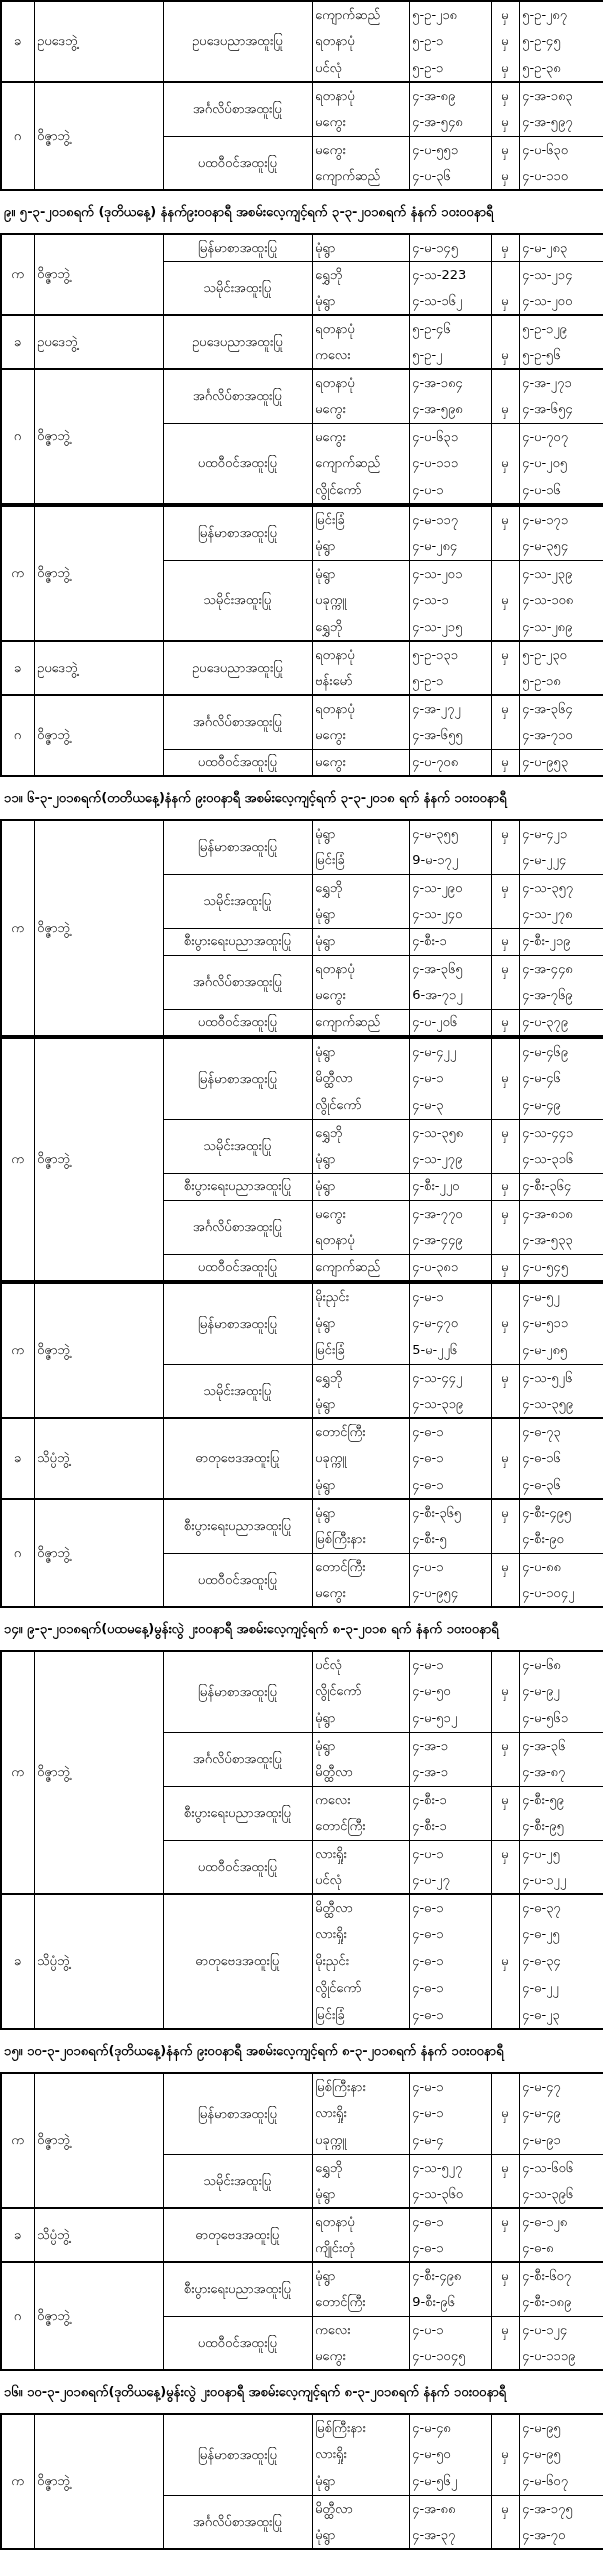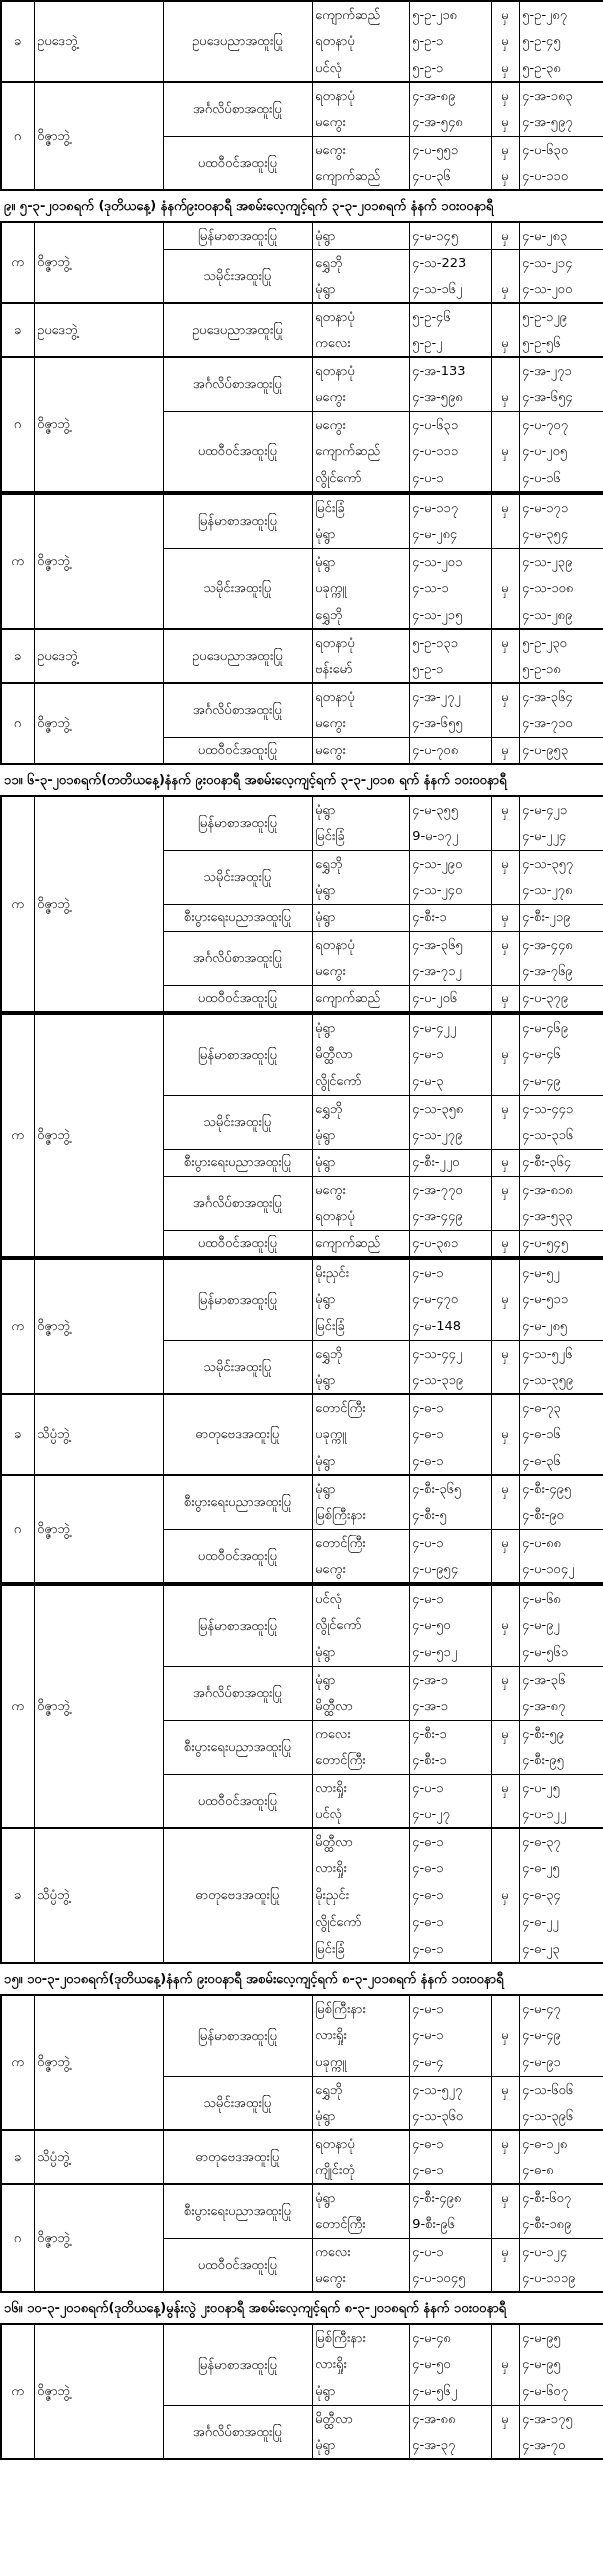--- a/index.html
+++ b/index.html
@@ -3,21 +3,21 @@
 <meta charset="utf-8">
 <style>
   html,body { margin:0; padding:0; background:#ffffff; }
   #doc {
     width:604px;
     color:#000;
     font-family:"DejaVu Sans", sans-serif;
     background:#ffffff;
   }
   .section-header {
-    height:30px;
+    height:42px;
     display:flex;
     align-items:center;
     font-weight:bold;
     font-size:13px;
     padding-left:4.1px;
     white-space:nowrap;
     overflow:hidden;
   }
   table.schedule {
     border-collapse:collapse;
@@ -158,21 +158,21 @@
           <td class="c-town">ကလေး</td>
           <td class="c-from">၅-ဥ-၂</td>
           <td class="c-mha">မှ</td>
           <td class="c-to">၅-ဥ-၅၆</td>
         </tr>
         <tr class="row group-start">
           <td rowspan="5" class="c-serial">ဂ</td>
           <td rowspan="5" class="c-degree">ဝိဇ္ဇာဘွဲ့</td>
           <td rowspan="2" class="c-spec">အင်္ဂလိပ်စာအထူးပြု</td>
           <td class="c-town">ရတနာပုံ</td>
-          <td class="c-from">၄-အ-133</td>
+          <td class="c-from">၄-အ-၁၈၄</td>
           <td class="c-mha"></td>
           <td class="c-to">၄-အ-၂၇၁</td>
         </tr>
         <tr class="row">
           <td class="c-town">မကွေး</td>
           <td class="c-from">၄-အ-၅၉၈</td>
           <td class="c-mha">မှ</td>
           <td class="c-to">၄-အ-၆၅၄</td>
         </tr>
         <tr class="row spec-start">
@@ -329,21 +329,21 @@
         </tr>
         <tr class="row spec-start">
           <td rowspan="2" class="c-spec">အင်္ဂလိပ်စာအထူးပြု</td>
           <td class="c-town">ရတနာပုံ</td>
           <td class="c-from">၄-အ-၃၆၅</td>
           <td class="c-mha">မှ</td>
           <td class="c-to">၄-အ-၄၄၈</td>
         </tr>
         <tr class="row">
           <td class="c-town">မကွေး</td>
-          <td class="c-from">၄-အ-၇၁၂</td>
+          <td class="c-from">6-အ-၇၁၂</td>
           <td class="c-mha"></td>
           <td class="c-to">၄-အ-၇၆၉</td>
         </tr>
         <tr class="row spec-start">
           <td class="c-spec">ပထဝီဝင်အထူးပြု</td>
           <td class="c-town">ကျောက်ဆည်</td>
           <td class="c-from">၄-ပ-၂၀၆</td>
           <td class="c-mha">မှ</td>
           <td class="c-to">၄-ပ-၃၇၉</td>
         </tr>
@@ -444,21 +444,21 @@
           <td class="c-to">၄-မ-၅၂</td>
         </tr>
         <tr class="row">
           <td class="c-town">မုံရွာ</td>
           <td class="c-from">၄-မ-၄၇၀</td>
           <td class="c-mha">မှ</td>
           <td class="c-to">၄-မ-၅၁၁</td>
         </tr>
         <tr class="row">
           <td class="c-town">မြင်းခြံ</td>
-          <td class="c-from">၄-မ-148</td>
+          <td class="c-from">5-မ-၂၂၆</td>
           <td class="c-mha"></td>
           <td class="c-to">၄-မ-၂၈၅</td>
         </tr>
         <tr class="row spec-start">
           <td rowspan="2" class="c-spec">သမိုင်းအထူးပြု</td>
           <td class="c-town">ရွှေဘို</td>
           <td class="c-from">၄-သ-၄၄၂</td>
           <td class="c-mha">မှ</td>
           <td class="c-to">၄-သ-၅၂၆</td>
         </tr>
@@ -512,20 +512,21 @@
           <td class="c-to">၄-ပ-၈၈</td>
         </tr>
         <tr class="row">
           <td class="c-town">မကွေး</td>
           <td class="c-from">၄-ပ-၉၅၄</td>
           <td class="c-mha"></td>
           <td class="c-to">၄-ပ-၁၀၄၂</td>
         </tr>
       </tbody>
     </table>
+    <div class="section-header">၁၄။ ၉-၃-၂၀၁၈ရက်(ပထမနေ့)မွန်းလွဲ ၂း၀၀နာရီ အစမ်းလေ့ကျင့်ရက် ၈-၃-၂၀၁၈ ရက် နံနက် ၁၀း၀၀နာရီ</div>
     <table class="schedule">
       <colgroup>
         <col style="width: 33px;">
         <col style="width: 129px;">
         <col style="width: 149px;">
         <col style="width: 97px;">
         <col style="width: 82px;">
         <col style="width: 28px;">
         <col style="width: 87px;">
       </colgroup>

